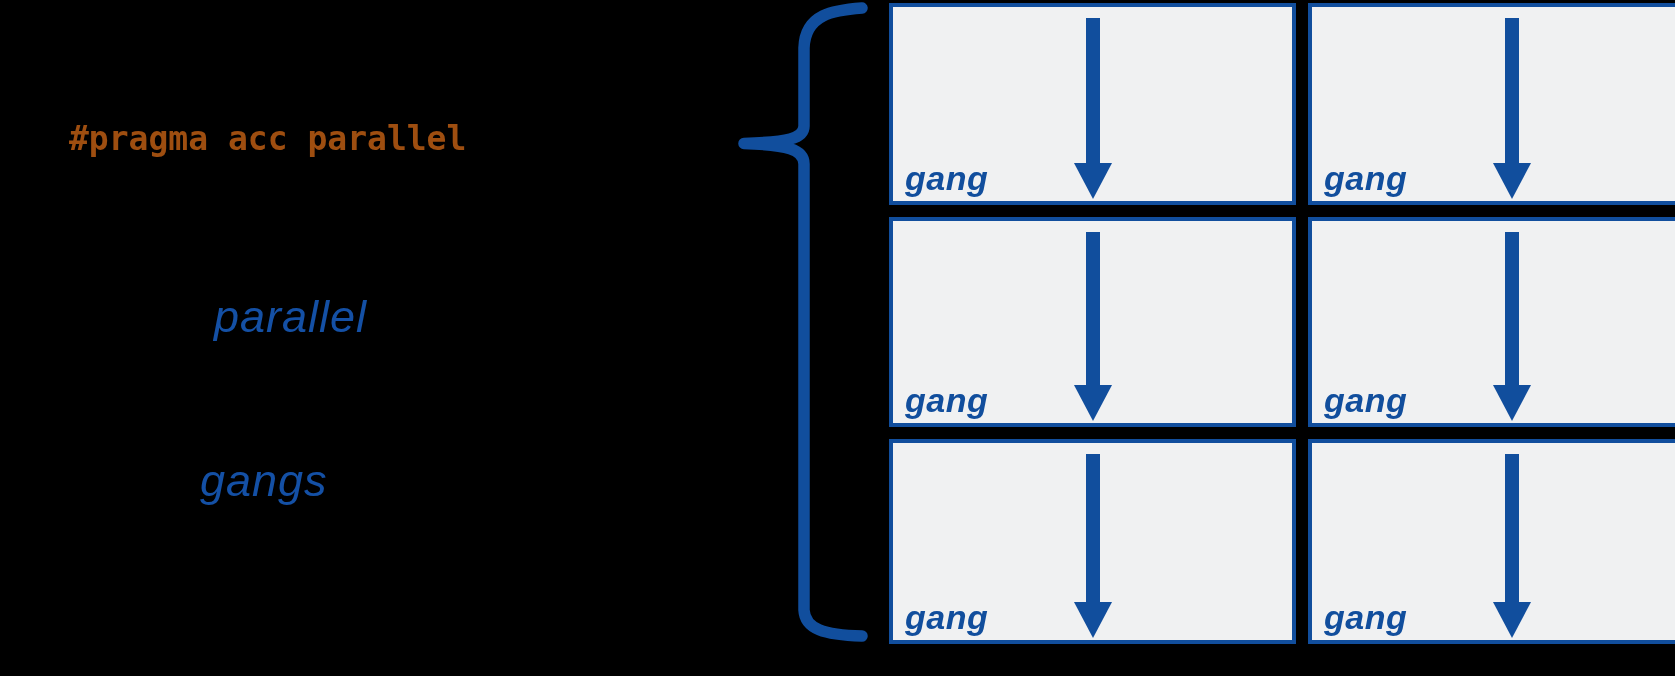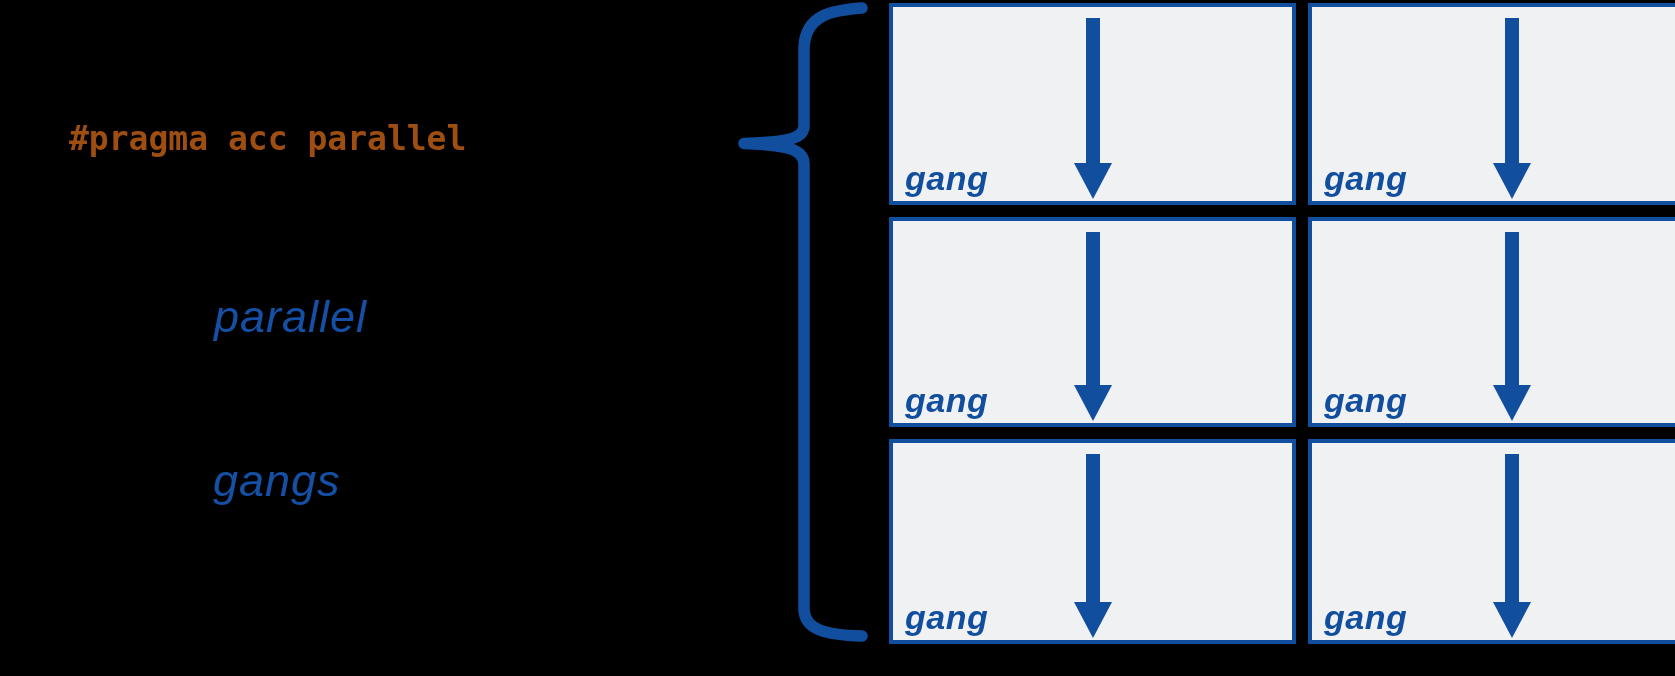--- a/index.html
+++ b/index.html
@@ -29,21 +29,21 @@
   }
   .kw{
     position:absolute;
     font-family:"Liberation Sans",sans-serif;
     font-weight:normal;font-style:italic;
     color:var(--text-blue);
     font-size:45px;line-height:1.2;
     letter-spacing:1px;
   }
   .kw-parallel{left:170px;top:290px;}
-  .kw-gangs{left:169px;top:454px;text-align:right;}
+  .kw-gangs{left:156px;top:454px;text-align:right;}
   .brace{
     position:absolute;left:640px;top:0;
     width:210px;height:676px;
   }
   .gang-grid{
     position:absolute;left:845px;top:3px;
     display:grid;
     grid-template-columns:407px 407px;
     grid-template-rows:202px 210px 205px;
     column-gap:13px;row-gap:9px;gap:12px;

